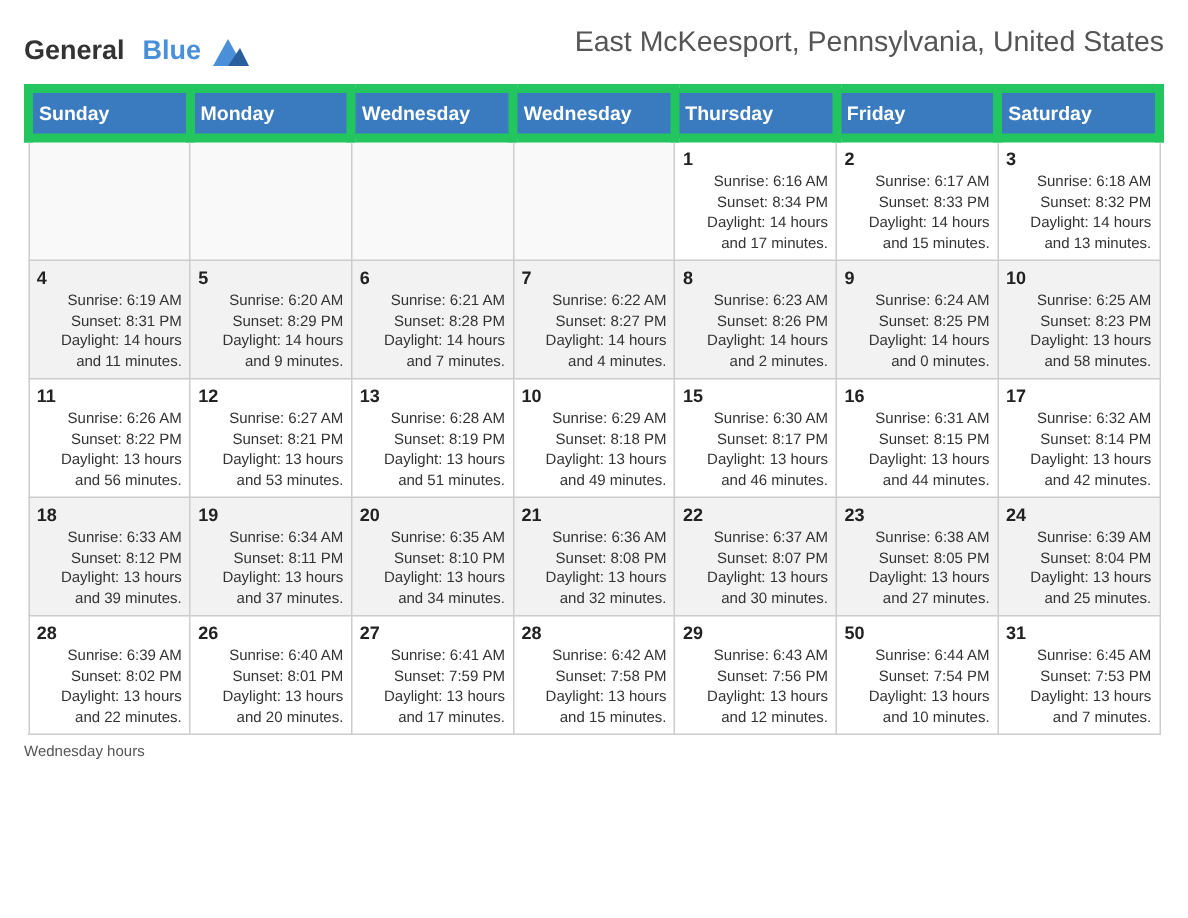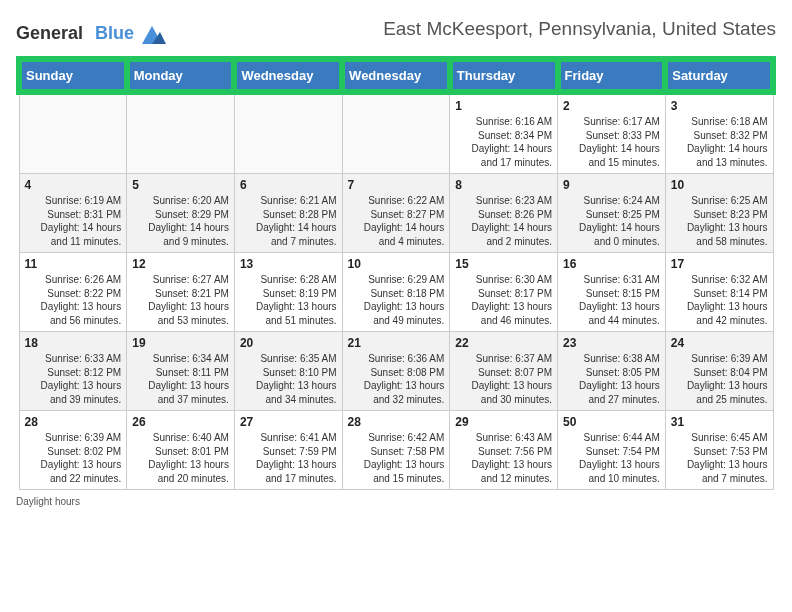--- a/index.html
+++ b/index.html
@@ -273,13 +273,13 @@
           <div class="day-info">Sunrise: 6:44 AM<br>Sunset: 7:54 PM<br>Daylight: 13 hours and 10 minutes.</div>
         </td>
         <td>
           <span class="day-number">31</span>
           <div class="day-info">Sunrise: 6:45 AM<br>Sunset: 7:53 PM<br>Daylight: 13 hours and 7 minutes.</div>
         </td>
       </tr>
     </tbody>
 </table>
 
-<div class="daylight-note">Daylight hours</div>
+<div class="daylight-note">Wednesday hours</div>
 
 </body></html>

